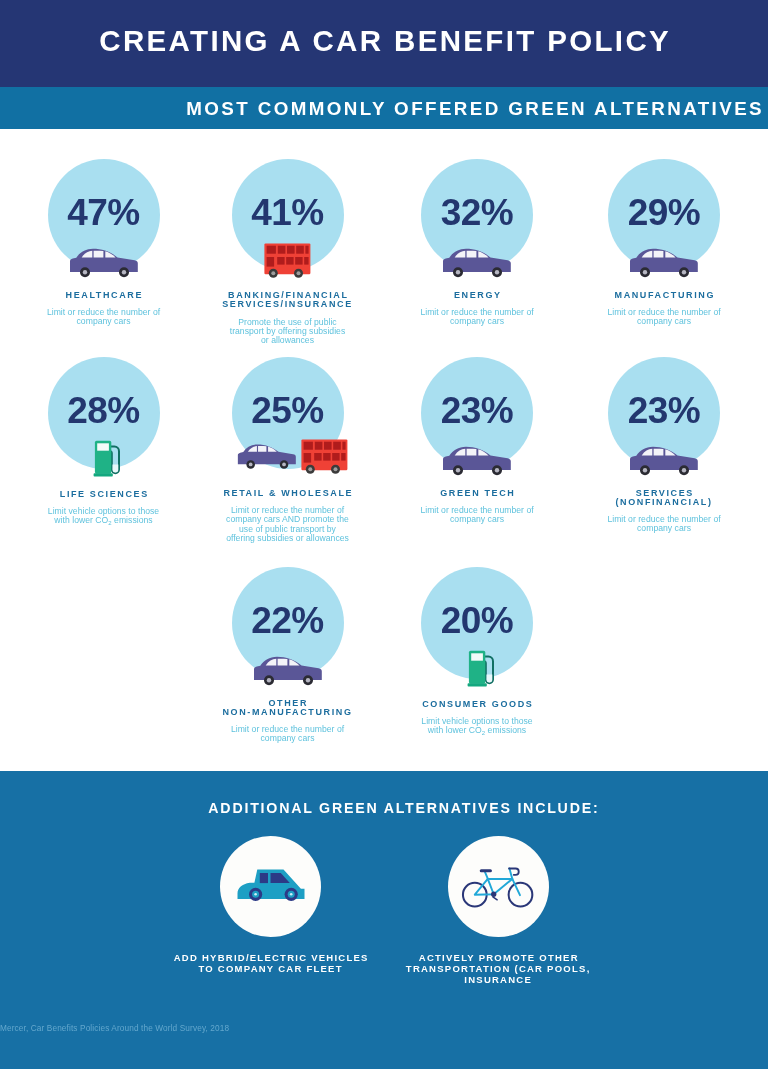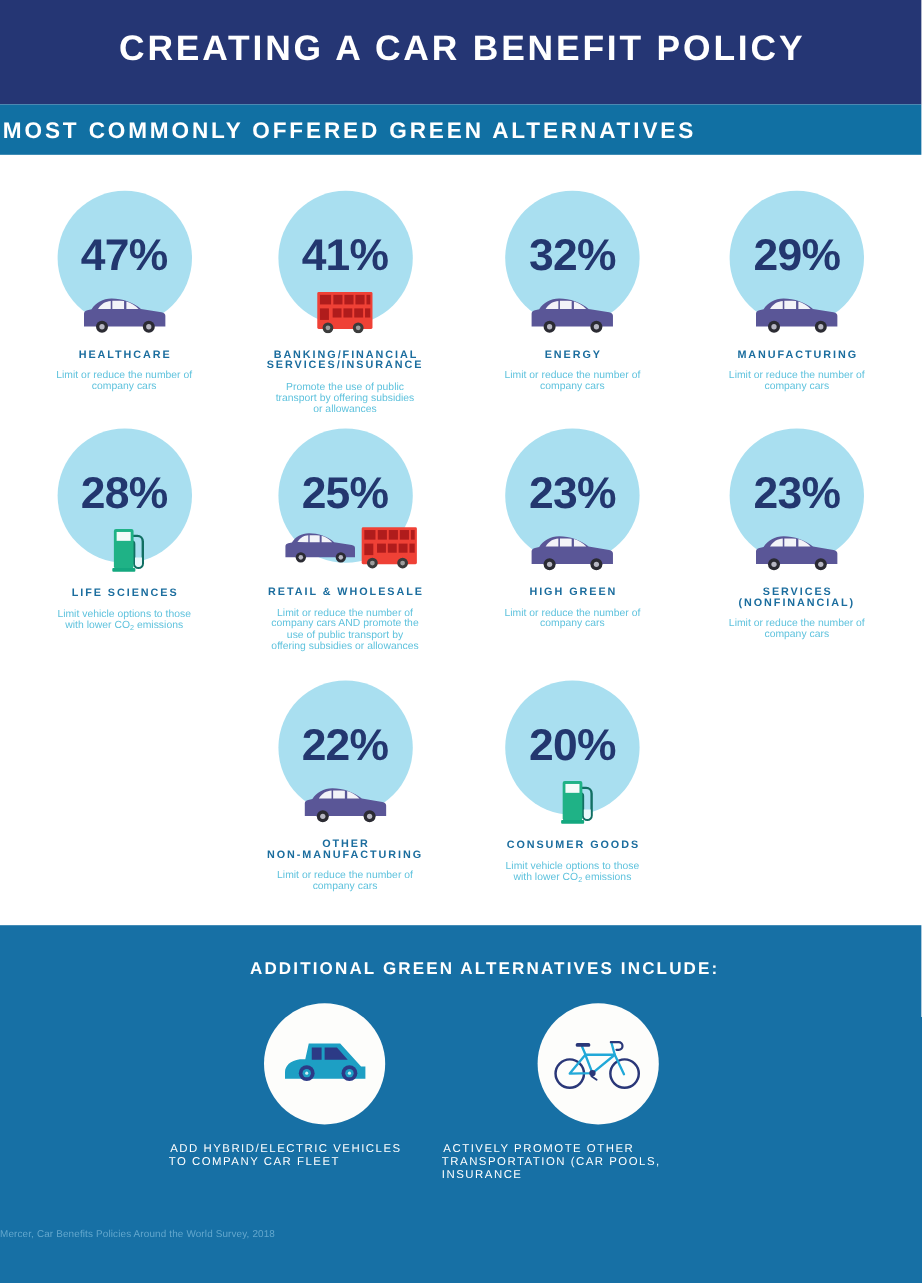--- a/index.html
+++ b/index.html
@@ -4,21 +4,21 @@
 <style>
   html,body{margin:0;padding:0;}
   body{width:768px;height:1069px;background:#ffffff;font-family:"Liberation Sans",sans-serif;
        overflow:hidden;-webkit-font-smoothing:antialiased;}
   .page{position:relative;width:768px;height:1069px;overflow:hidden;}
 
   .band-navy{position:absolute;left:0;top:0;width:768px;height:87px;background:#253674;}
   .band-blue{position:absolute;left:0;top:87px;width:768px;height:42px;background:#1170a3;}
   .title{position:absolute;left:0;top:27px;width:768px;text-align:center;color:#ffffff;
     font-size:29.5px;line-height:28px;font-weight:bold;letter-spacing:2.35px;text-indent:2.35px;}
-  .subtitle{position:absolute;left:0;top:100px;width:764px;text-align:left;color:#ffffff;
+  .subtitle{position:absolute;left:0;top:100px;width:764px;text-align:right;color:#ffffff;
     font-size:18.8px;line-height:18px;font-weight:bold;letter-spacing:2.4px;text-indent:2.4px;}
   .band-bottom{position:absolute;left:0;top:771px;width:768px;height:298px;background:#1770a5;}
 
   
   .cell{position:absolute;width:220px;margin-left:-110px;}
   .circle{position:absolute;width:112px;height:112px;left:54px;top:0;
      border-radius:50%;background:#a9dff0;}
   .pct{position:absolute;left:0;top:35px;width:220px;text-align:center;color:#23376f;
      font-size:37px;font-weight:bold;letter-spacing:-0.6px;line-height:37px;}
   .veh{position:absolute;left:0;width:220px;text-align:center;line-height:0;}
@@ -29,22 +29,22 @@
      font-size:8.65px;font-weight:normal;letter-spacing:0.02px;line-height:9.2px;}
   .desc .sb{font-size:6px;position:relative;top:1.6px;}
 
   
   .fheading{position:absolute;left:0;top:801px;width:768px;text-align:center;color:#ffffff;
      font-size:14.2px;font-weight:bold;letter-spacing:1.78px;text-indent:1.78px;line-height:14px;padding-left:19px;}
   .fitem{position:absolute;width:260px;margin-left:-130px;}
   .fcircle{position:absolute;left:79.5px;top:0;width:101px;height:101px;border-radius:50%;
      background:#fdfdfb;}
   .ficon{position:absolute;left:0;top:0;width:260px;text-align:center;line-height:0;}
-  .flabel{position:absolute;left:0;width:260px;color:#ffffff;
-     font-size:9.5px;font-weight:normal;letter-spacing:1.25px;text-indent:1.25px;line-height:10.85px;}
+  .flabel{position:absolute;left:0;width:260px;text-align:center;color:#ffffff;
+     font-size:9.5px;font-weight:bold;letter-spacing:1.25px;text-indent:1.25px;line-height:10.85px;}
   .source{position:absolute;left:0;top:1024px;width:768px;color:#63a7cd;
      font-size:8.25px;font-weight:normal;letter-spacing:0.12px;}
 </style>
 </head>
 <body>
 
 <div class="page">
   <div class="band-navy"></div>
   <div class="title">CREATING A CAR BENEFIT POLICY</div>
   <div class="band-blue"></div>
@@ -178,21 +178,21 @@
         <div class="veh" style="top: 88.5px;"><svg width="70" height="30" viewBox="0 0 70 30">
             <path fill="#5a5697" d="M24 .8C16.5 1 11 4 7.3 9.8L3.8 10.6C2 11.1 1 12 1 13.4V24.1h67.8v-8.9c0-1.7-1.2-2.5-3.2-2.9L48.5 9.5C41.8 3.8 33 .8 24 .8Z"></path>
             <path fill="#f3f3f8" d="M23.3 2.8c-4.2.3-7.8 2.2-10.6 6.6l10.6.1V2.8Z"></path>
             <path fill="#f3f3f8" d="M24.6 2.7v6.8h9.8V2.9c-3.2-.2-6.6-.3-9.8-.2Z"></path>
             <path fill="#f3f3f8" d="M36.3 3.2v6.3h10.2c-2.8-3-6.2-5.2-10.2-6.3Z"></path>
             <circle cx="16" cy="24.3" r="5.0" fill="#2b2b33"></circle>
             <circle cx="16" cy="24.3" r="2.2" fill="#b6b6c2"></circle>
             <circle cx="55" cy="24.3" r="5.0" fill="#2b2b33"></circle>
             <circle cx="55" cy="24.3" r="2.2" fill="#b6b6c2"></circle>
           </svg></div>
-        <div class="cat" style="top: 131.5px;"><span>HIGH GREEN</span></div>
+        <div class="cat" style="top: 131.5px;"><span>GREEN TECH</span></div>
         <div class="desc" style="top: 148.6px;">Limit or reduce the number of<br>company cars</div>
       </div>
       <div class="cell" style="left: 664px; top: 357px;">
         <div class="circle"></div>
         <div class="pct">23%</div>
         <div class="veh" style="top: 88.5px;"><svg width="70" height="30" viewBox="0 0 70 30">
             <path fill="#5a5697" d="M24 .8C16.5 1 11 4 7.3 9.8L3.8 10.6C2 11.1 1 12 1 13.4V24.1h67.8v-8.9c0-1.7-1.2-2.5-3.2-2.9L48.5 9.5C41.8 3.8 33 .8 24 .8Z"></path>
             <path fill="#f3f3f8" d="M23.3 2.8c-4.2.3-7.8 2.2-10.6 6.6l10.6.1V2.8Z"></path>
             <path fill="#f3f3f8" d="M24.6 2.7v6.8h9.8V2.9c-3.2-.2-6.6-.3-9.8-.2Z"></path>
             <path fill="#f3f3f8" d="M36.3 3.2v6.3h10.2c-2.8-3-6.2-5.2-10.2-6.3Z"></path>

